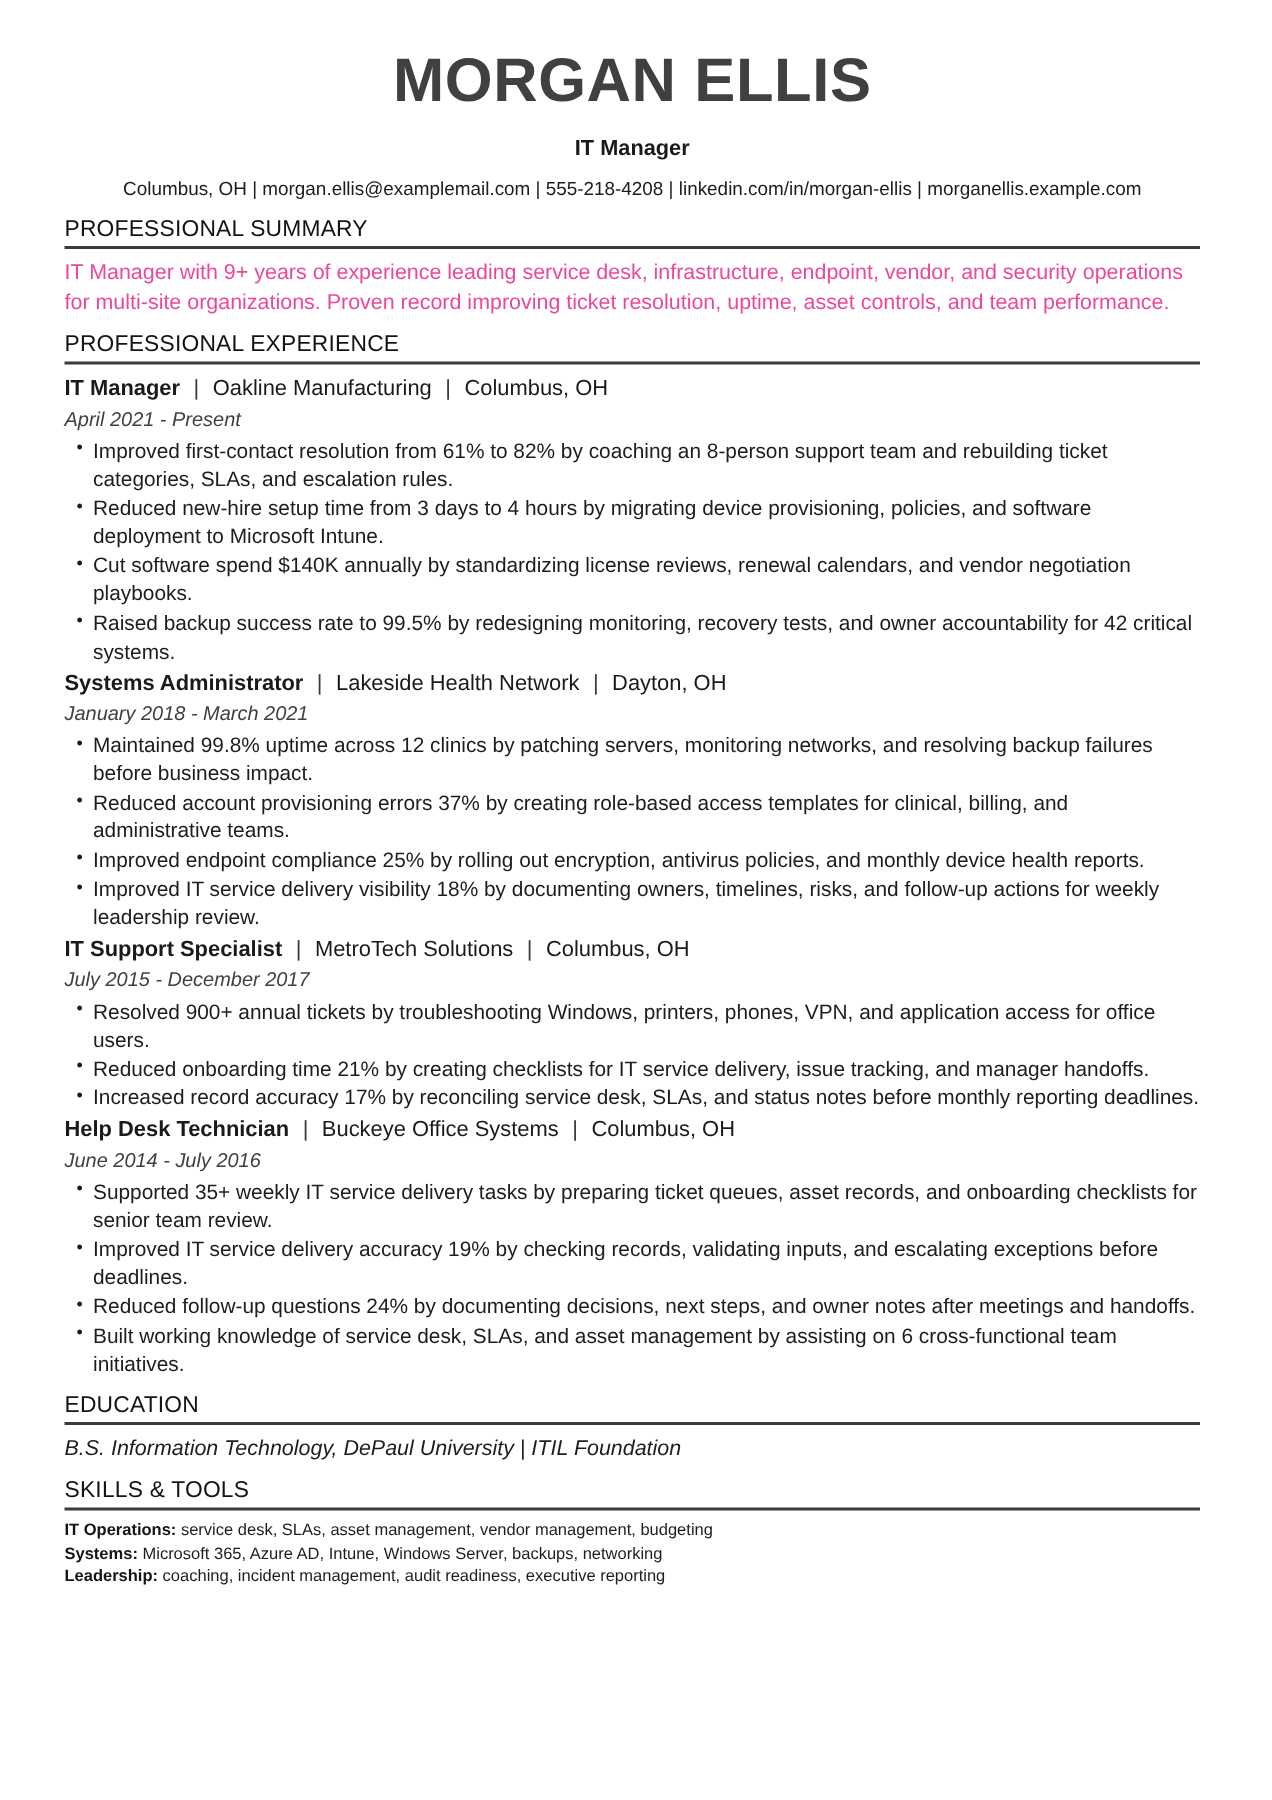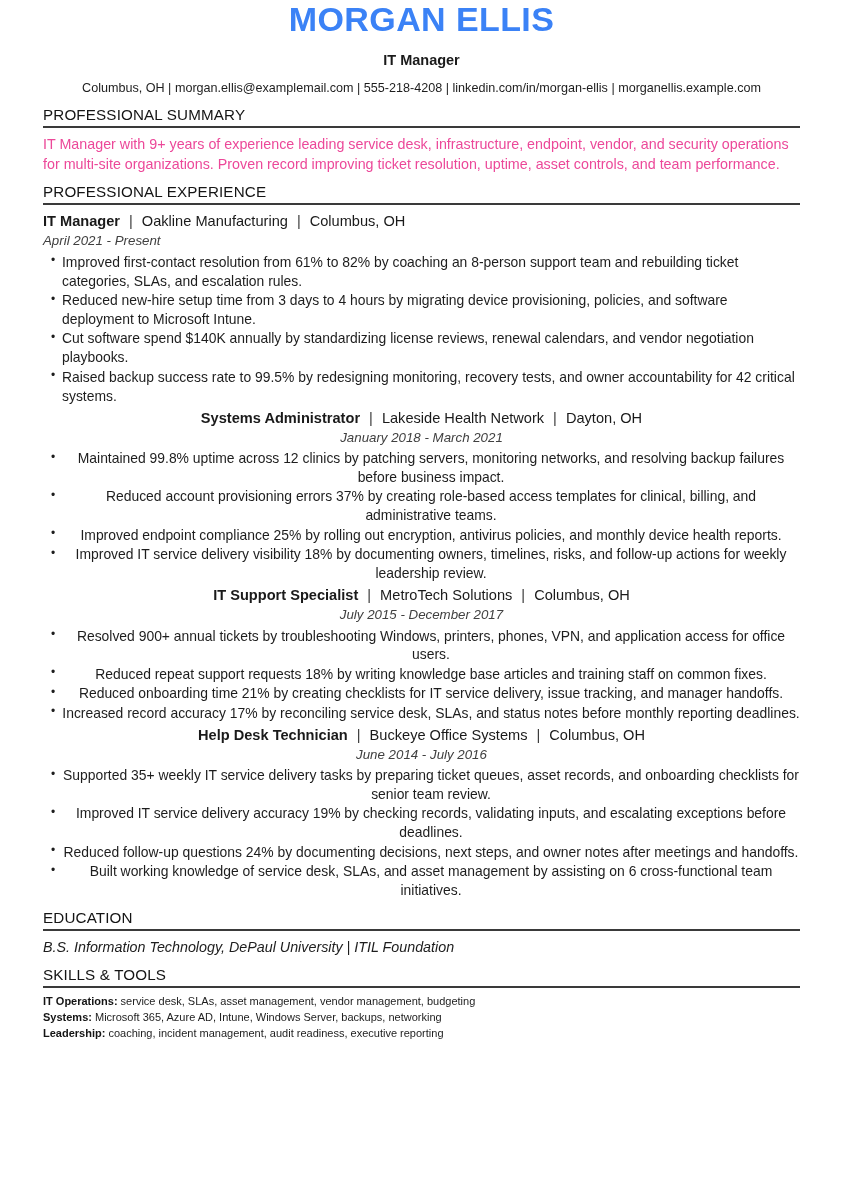--- a/index.html
+++ b/index.html
@@ -22,25 +22,26 @@
     overflow: hidden;
     padding: 0;
   }
   .inner {
     padding: 0 48px 0 43px;
   }
 
   
   .name {
     text-align: center;
-    font-size: 34px;
+    font-size: 41px;
     font-weight: bold;
     letter-spacing: 0.4px;
-    color: #3b82f6;
-    margin: 0;
+    color: #404040;
+    margin: 0;
+    padding-top: 30px;
     line-height: 1.16;
   }
   .headline {
     text-align: center;
     font-size: 14.5px;
     font-weight: bold;
     color: #1a1a1a;
     margin: 0;
     padding-top: 13px;
     line-height: 1.2;
@@ -77,21 +78,21 @@
   .summary {
     font-size: 14.3px;
     line-height: 1.42;
     color: #ec4899;
     margin: 0;
     text-align: left;
   }
 
   
   .job { margin-top: 1px; }
-  .job + .job { margin-top: 3px; text-align: center; }
+  .job + .job { margin-top: 3px; }
   .job-head {
     font-size: 14.6px;
     color: #1a1a1a;
     line-height: 1.32;
     white-space: nowrap;
   }
   .job-title {
     font-weight: bold;
   }
   .sep {
@@ -185,21 +186,20 @@
               <li>Reduced account provisioning errors 37% by creating role-based access templates for clinical, billing, and administrative teams.</li>
               <li>Improved endpoint compliance 25% by rolling out encryption, antivirus policies, and monthly device health reports.</li>
               <li>Improved IT service delivery visibility 18% by documenting owners, timelines, risks, and follow-up actions for weekly leadership review.</li>
             </ul>
           </div>
           <div class="job">
             <div class="job-head"><span class="job-title">IT Support Specialist</span><span class="sep">|</span><span class="job-company">MetroTech Solutions</span><span class="sep">|</span><span class="job-location">Columbus, OH</span></div>
             <div class="job-dates">July 2015 - December 2017</div>
             <ul class="bullets">
               <li>Resolved 900+ annual tickets by troubleshooting Windows, printers, phones, VPN, and application access for office users.</li>
-              <li>Reduced repeat support requests 18% by writing knowledge base articles and training staff on common fixes.</li>
               <li>Reduced onboarding time 21% by creating checklists for IT service delivery, issue tracking, and manager handoffs.</li>
               <li>Increased record accuracy 17% by reconciling service desk, SLAs, and status notes before monthly reporting deadlines.</li>
             </ul>
           </div>
           <div class="job">
             <div class="job-head"><span class="job-title">Help Desk Technician</span><span class="sep">|</span><span class="job-company">Buckeye Office Systems</span><span class="sep">|</span><span class="job-location">Columbus, OH</span></div>
             <div class="job-dates">June 2014 - July 2016</div>
             <ul class="bullets">
               <li>Supported 35+ weekly IT service delivery tasks by preparing ticket queues, asset records, and onboarding checklists for senior team review.</li>
               <li>Improved IT service delivery accuracy 19% by checking records, validating inputs, and escalating exceptions before deadlines.</li>

